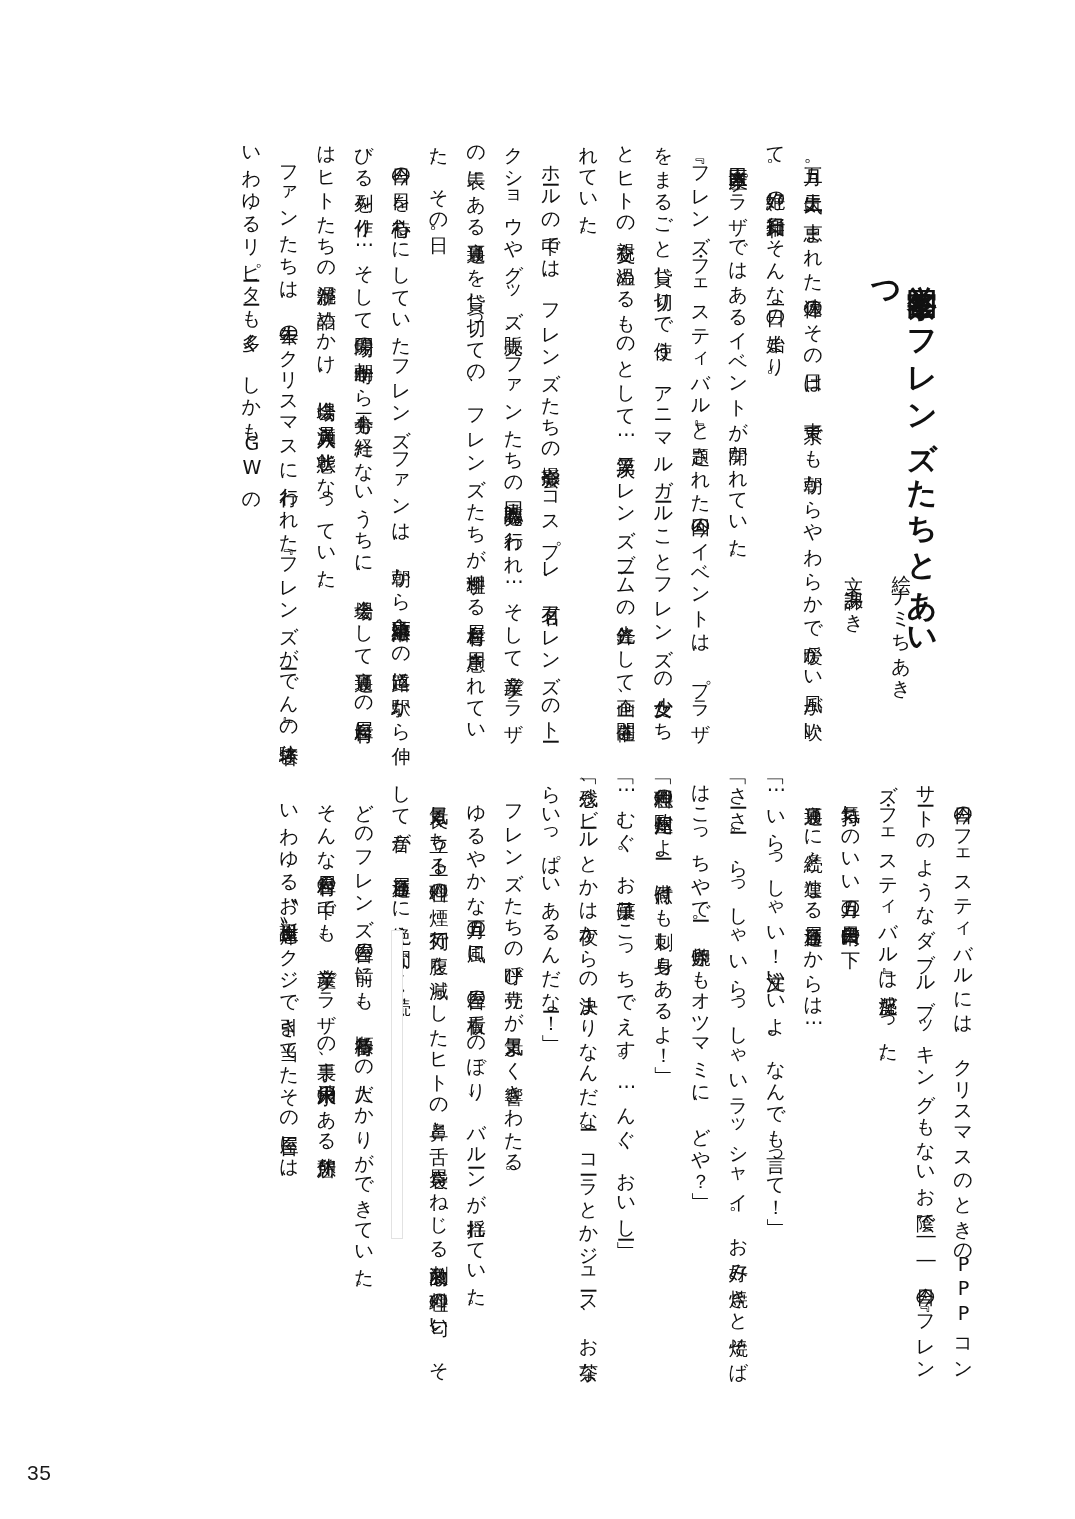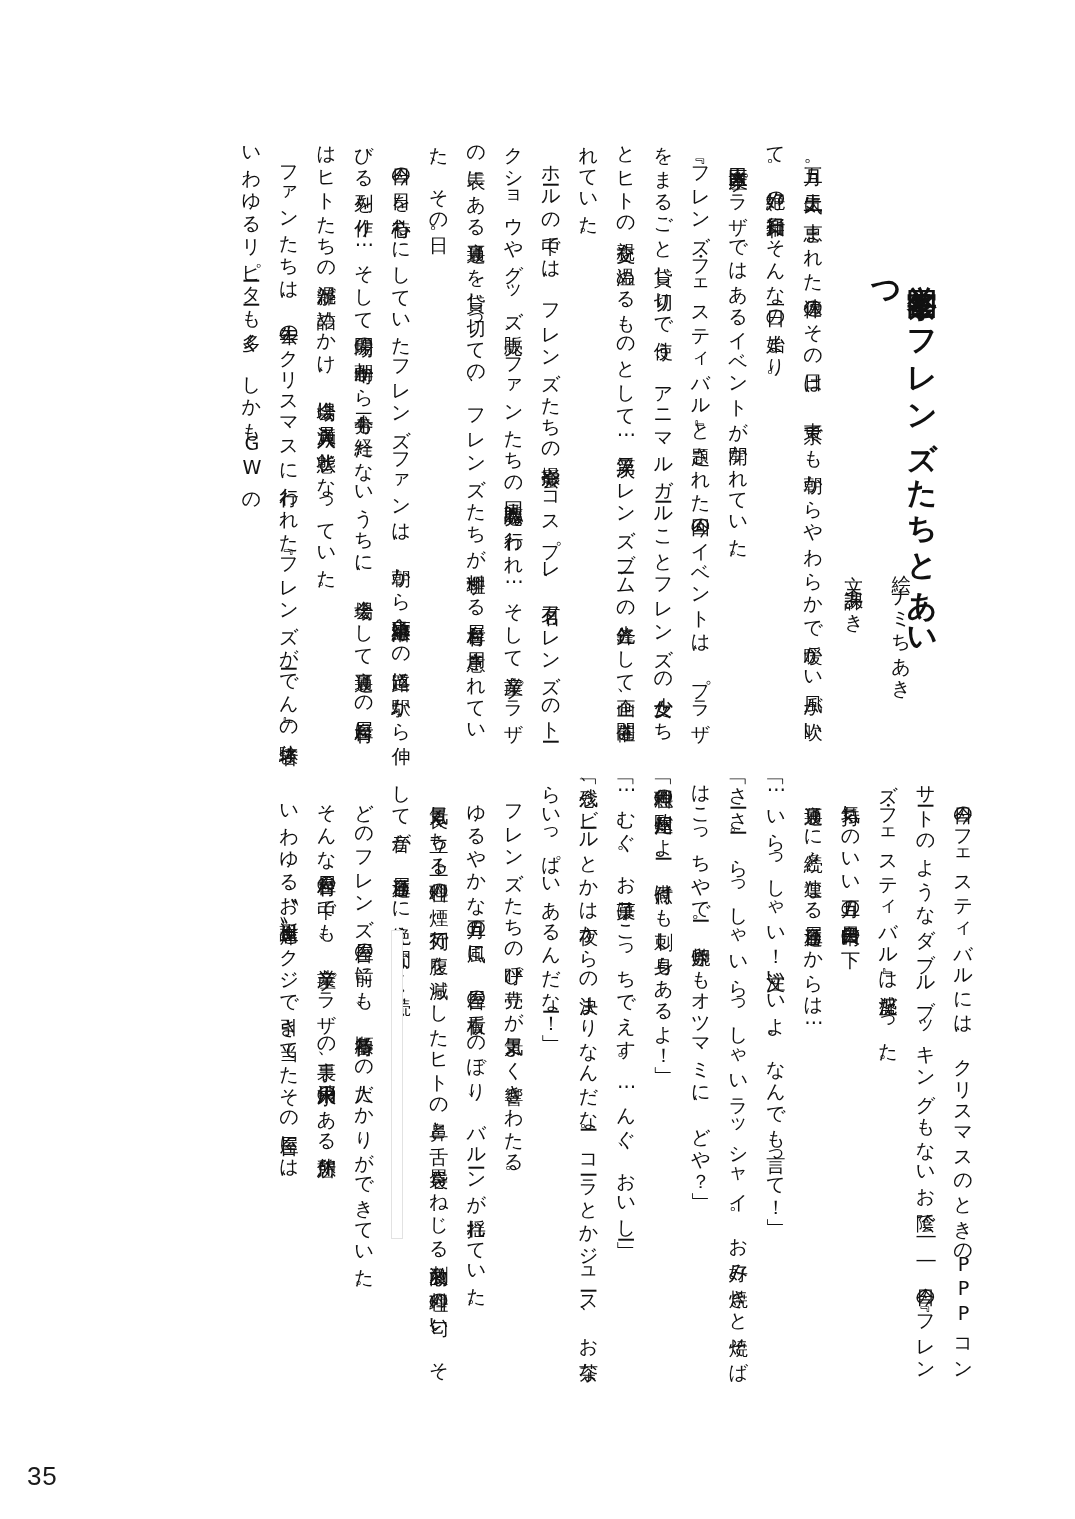--- a/index.html
+++ b/index.html
@@ -94,21 +94,21 @@
     height: 307px;
     border: 1px solid #e2e2e2;
     background: #ffffff;
   }
 
   
   #page-number {
     position: absolute;
     left: 27px;
     top: 1461px;
-    font-size: 26px;
+    font-size: 21px;
     color: #1a1a1a;
     font-family: "Liberation Sans", sans-serif;
     letter-spacing: 0.03em;
   }
 </style>
 </head>
 <body>
 
 <div id="page">
 

